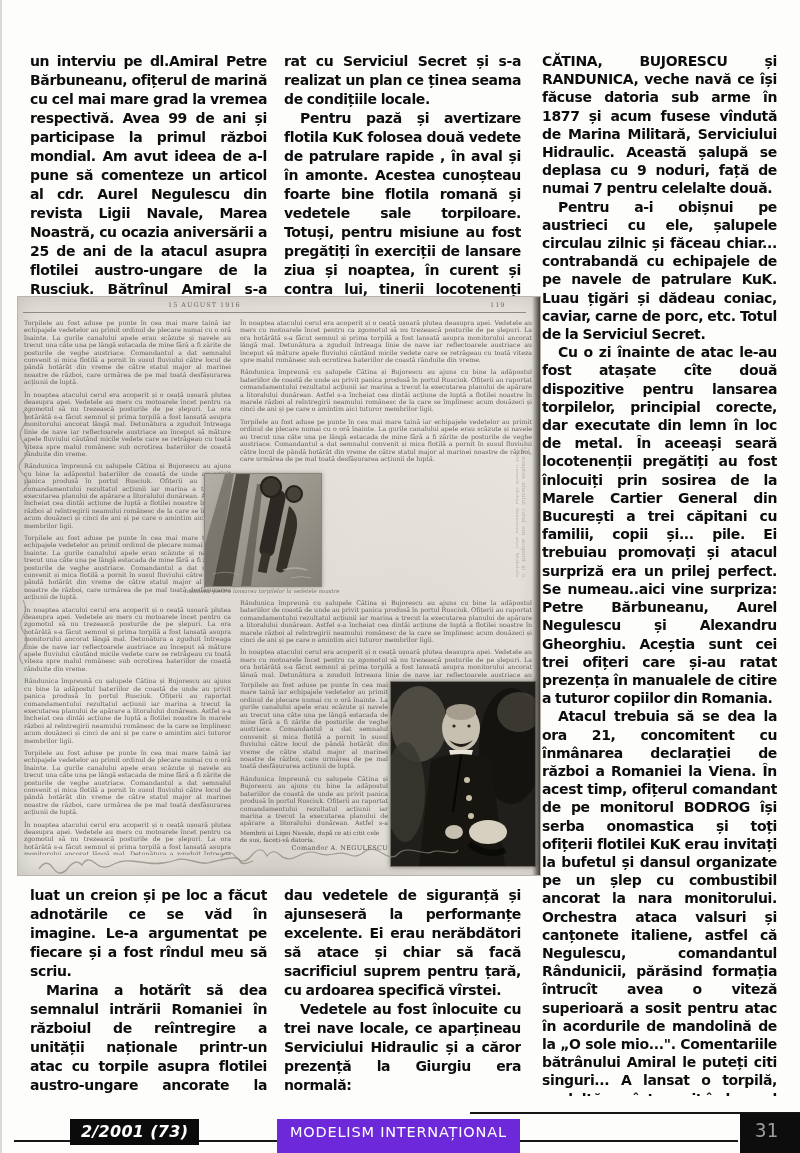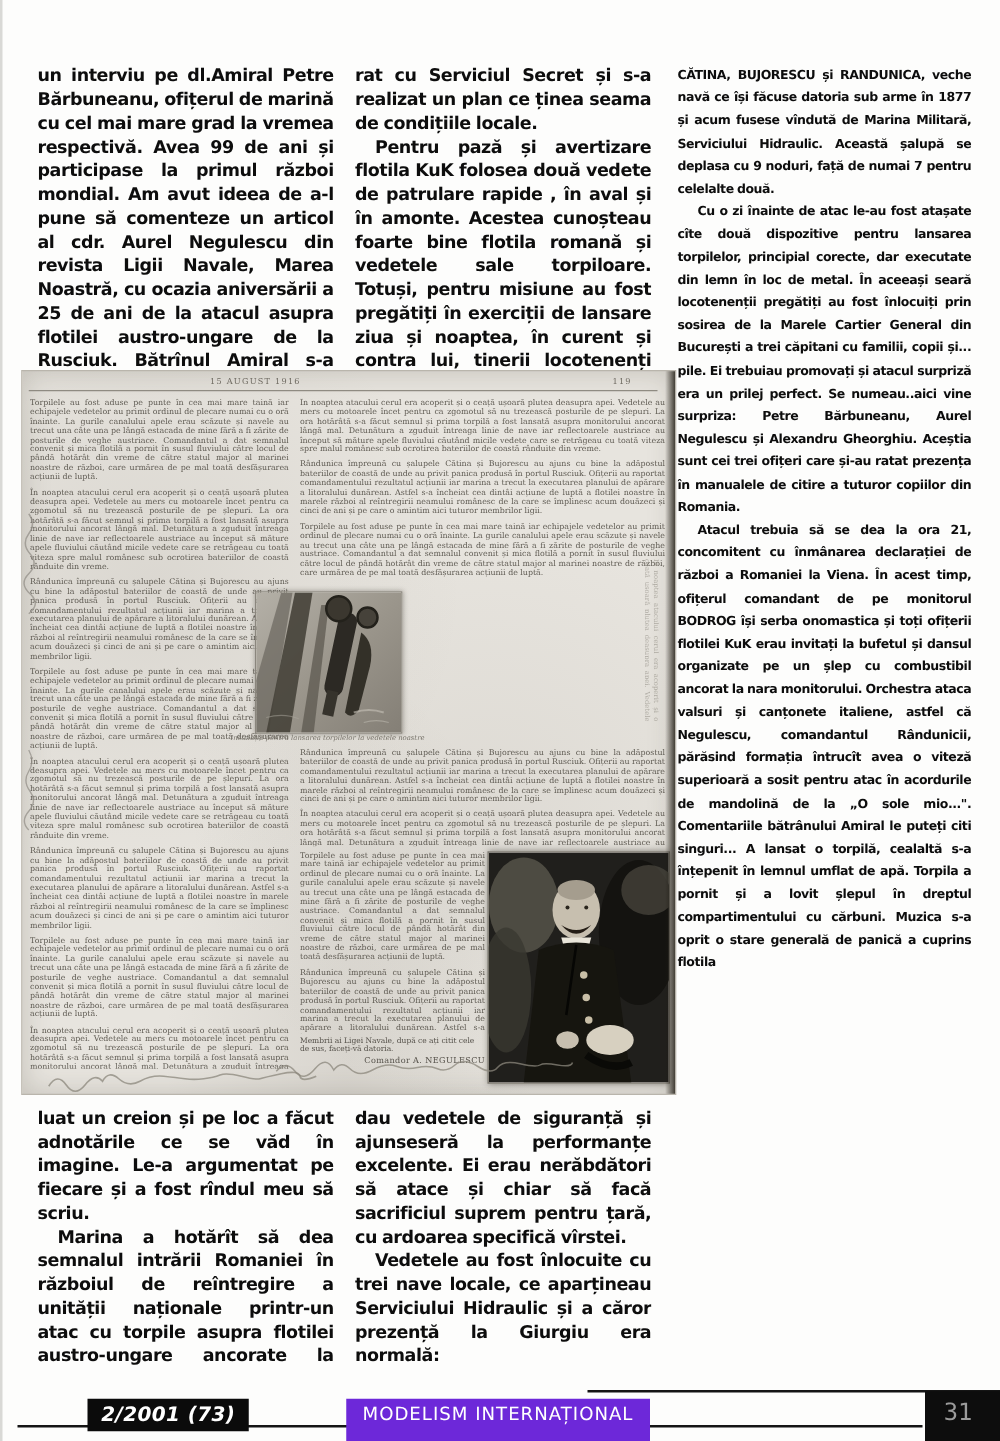--- a/index.html
+++ b/index.html
@@ -8,21 +8,21 @@
   .left-edge{position:absolute;left:0;top:0;width:2px;height:1153px;background:#d9d9d6;}
 
   
   .col{position:absolute;width:237px;color:#0d0d0d;font-weight:bold;font-size:14px;
        line-height:19px;text-align:justify;letter-spacing:-0.35px;word-spacing:-0.5px;
        overflow:hidden;}
   .col p{margin:0;}
   .col p.ind{text-indent:16px;}
   .c1t{left:30px;top:52px;max-height:248px;}
   .c2t{left:284px;top:52px;max-height:248px;}
-  .c3 {left:542px;top:52px;width:235px;max-height:1044px;line-height:18.2px;font-size:10px;}
+  .c3 {left:542px;top:52px;width:235px;max-height:1044px;line-height:18.2px;font-size:14px;}
   .c1b{left:30px;top:886px;max-height:210px;}
   .c2b{left:284px;top:886px;max-height:210px;}
 
   
   .scan{position:absolute;left:17px;top:296px;width:522px;height:578px;
         background:
           radial-gradient(ellipse at 20% 30%, rgba(110,104,92,.10), transparent 42%),
           radial-gradient(ellipse at 72% 62%, rgba(110,104,92,.08), transparent 46%),
           radial-gradient(ellipse at 50% 95%, rgba(90,84,72,.10), transparent 40%),
           #e7e4de;
@@ -80,20 +80,21 @@
 
   <div class="col c1t">
     <p>un interviu pe dl.Amiral Petre Bărbuneanu, ofițerul de marină cu cel mai mare grad la vremea respectivă. Avea 99 de ani și participase la primul război mondial. Am avut ideea de a-l pune să comenteze un articol al cdr. Aurel Negulescu din revista Ligii Navale, Marea Noastră, cu ocazia aniversării a 25 de ani de la atacul asupra flotilei austro-ungare de la Rusciuk. Bătrînul Amiral s-a înfuriat, a</p>
   </div>
   <div class="col c2t">
     <p>rat cu Serviciul Secret și s-a realizat un plan ce ținea seama de condițiile locale.</p>
     <p class="ind">Pentru pază și avertizare flotila KuK folosea două vedete de patrulare rapide , în aval și în amonte. Acestea cunoșteau foarte bine flotila romană și vedetele sale torpiloare. Totuși, pentru misiune au fost pregătiți în exerciții de lansare ziua și noaptea, în curent și contra lui, tinerii locotenenți care coman-</p>
   </div>
   <div class="col c3">
     <p>CĂTINA, BUJORESCU și RANDUNICA, veche navă ce își făcuse datoria sub arme în 1877 și acum fusese vîndută de Marina Militară, Serviciului Hidraulic. Această șalupă se deplasa cu 9 noduri, față de numai 7 pentru celelalte două.</p>
+    <p class="ind">Pentru a-i obișnui pe austrieci cu ele, șalupele circulau zilnic și făceau chiar... contrabandă cu echipajele de pe navele de patrulare KuK. Luau țigări și dădeau coniac, caviar, carne de porc, etc. Totul de la Serviciul Secret.</p>
     <p class="ind">Cu o zi înainte de atac le-au fost atașate cîte două dispozitive pentru lansarea torpilelor, principial corecte, dar executate din lemn în loc de metal. În aceeași seară locotenenții pregătiți au fost înlocuiți prin sosirea de la Marele Cartier General din București a trei căpitani cu familii, copii și... pile. Ei trebuiau promovați și atacul surpriză era un prilej perfect. Se numeau..aici vine surpriza: Petre Bărbuneanu, Aurel Negulescu și Alexandru Gheorghiu. Aceștia sunt cei trei ofițeri care și-au ratat prezența în manualele de citire a tuturor copiilor din Romania.</p>
     <p class="ind">Atacul trebuia să se dea la ora 21, concomitent cu înmânarea declarației de război a Romaniei la Viena. În acest timp, ofițerul comandant de pe monitorul BODROG își serba onomastica și toți ofițerii flotilei KuK erau invitați la bufetul și dansul organizate pe un șlep cu combustibil ancorat la nara monitorului. Orchestra ataca valsuri și canțonete italiene, astfel că Negulescu, comandantul Rândunicii, părăsind formația întrucît avea o viteză superioară a sosit pentru atac în acordurile de mandolină de la „O sole mio...". Comentariile bătrânului Amiral le puteți citi singuri... A lansat o torpilă, cealaltă s-a înțepenit în lemnul umflat de apă. Torpila a pornit și a lovit șlepul în dreptul compartimentului cu cărbuni. Muzica s-a oprit o stare generală de panică a cuprins flotila</p>
   </div>
 
   <div class="scan">
     <div class="scan-header">
       <span class="scan-date">15 AUGUST 1916</span>
       <span class="scan-pageno">119</span>
     </div>
     <div class="scan-rule"></div>

